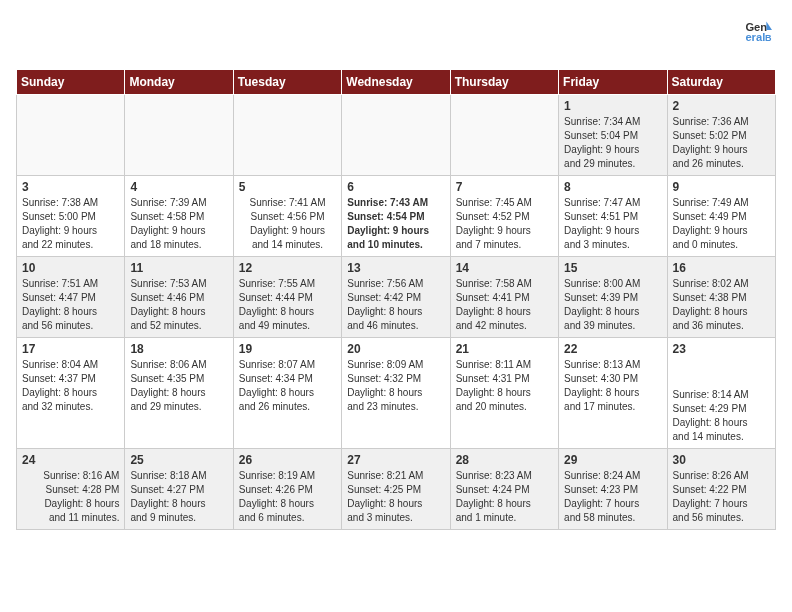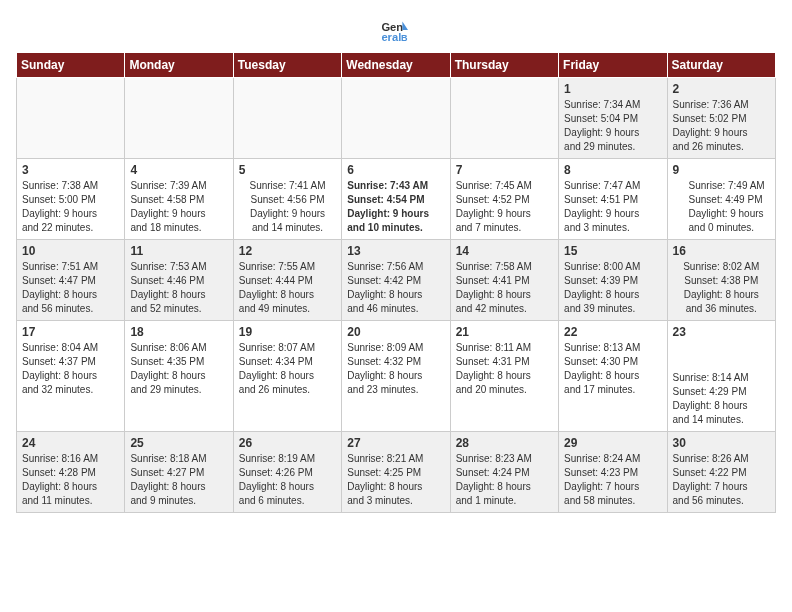--- a/index.html
+++ b/index.html
@@ -6,22 +6,22 @@
     body {
       font-family: Arial, sans-serif;
       background: #fff;
       width: 792px;
       min-height: 612px;
       padding: 16px;
     }
     .header {
       display: flex;
       align-items: flex-start;
-      justify-content: center;
-      margin-bottom: 8px;
+      justify-content: flex-end;
+      margin-bottom: 25px;
     }
     .logo {
       display: flex;
       align-items: center;
       gap: 4px;
     }
     .logo-icon {
       width: 28px;
       height: 28px;
     }
@@ -173,21 +173,21 @@
         </td>
         <td>
           <span class="day-number">8</span>
           <div class="day-info" style="white-space: pre-line;">Sunrise: 7:47 AM
 Sunset: 4:51 PM
 Daylight: 9 hours
 and 3 minutes.</div>
         </td>
         <td>
           <span class="day-number">9</span>
-          <div class="day-info" style="white-space: pre-line; margin-left: 16px;">Sunrise: 7:49 AM
+          <div class="day-info" style="white-space: pre-line;">Sunrise: 7:49 AM
 Sunset: 4:49 PM
 Daylight: 9 hours
 and 0 minutes.</div>
         </td>
       </tr>
       <tr>
         <td class="shaded">
           <span class="day-number">10</span>
           <div class="day-info" style="white-space: pre-line;">Sunrise: 7:51 AM
 Sunset: 4:47 PM
@@ -224,21 +224,21 @@
         </td>
         <td class="shaded">
           <span class="day-number">15</span>
           <div class="day-info" style="white-space: pre-line;">Sunrise: 8:00 AM
 Sunset: 4:39 PM
 Daylight: 8 hours
 and 39 minutes.</div>
         </td>
         <td class="shaded">
           <span class="day-number">16</span>
-          <div class="day-info" style="white-space: pre-line; text-align: center;">Sunrise: 8:02 AM
+          <div class="day-info" style="white-space: pre-line;">Sunrise: 8:02 AM
 Sunset: 4:38 PM
 Daylight: 8 hours
 and 36 minutes.</div>
         </td>
       </tr>
       <tr>
         <td>
           <span class="day-number">17</span>
           <div class="day-info" style="white-space: pre-line;">Sunrise: 8:04 AM
 Sunset: 4:37 PM
@@ -284,21 +284,21 @@
           <span class="day-number">23</span>
           <div class="day-info" style="white-space: pre-line; margin-top: 32px;">Sunrise: 8:14 AM
 Sunset: 4:29 PM
 Daylight: 8 hours
 and 14 minutes.</div>
         </td>
       </tr>
       <tr>
         <td class="shaded">
           <span class="day-number">24</span>
-          <div class="day-info" style="white-space: pre-line;">Sunrise: 8:16 AM
+          <div class="day-info" style="white-space: pre-line; text-align: right;">Sunrise: 8:16 AM
 Sunset: 4:28 PM
 Daylight: 8 hours
 and 11 minutes.</div>
         </td>
         <td class="shaded">
           <span class="day-number">25</span>
           <div class="day-info" style="white-space: pre-line;">Sunrise: 8:18 AM
 Sunset: 4:27 PM
 Daylight: 8 hours
 and 9 minutes.</div>

